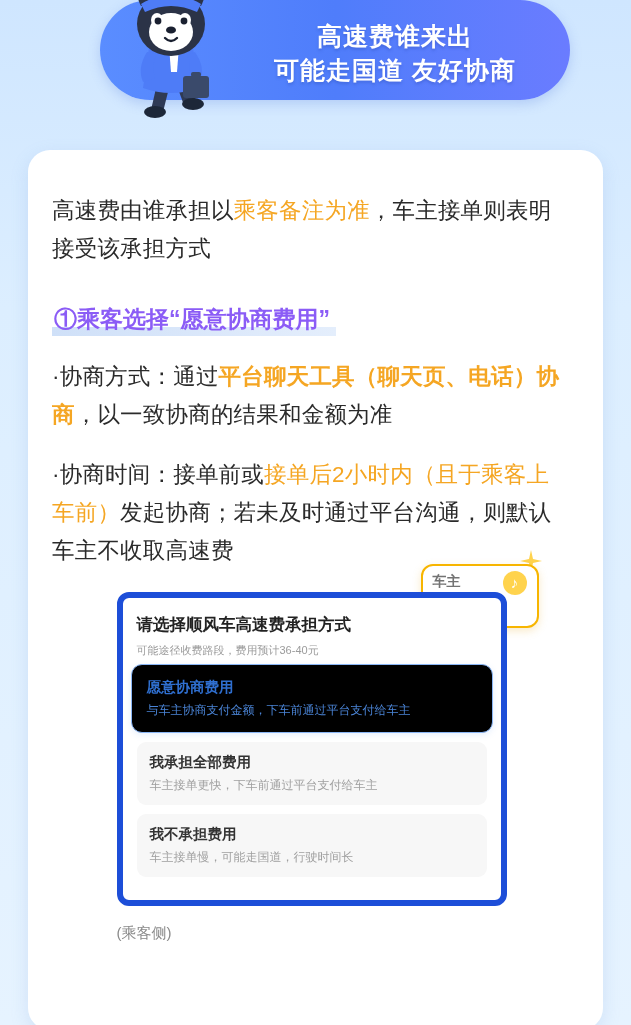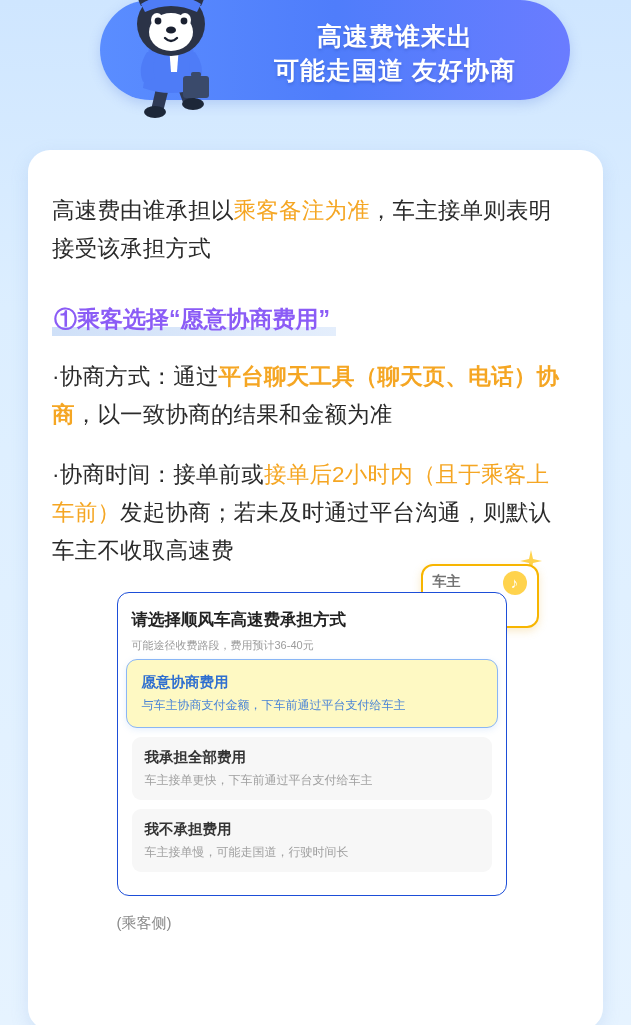--- a/index.html
+++ b/index.html
@@ -102,21 +102,21 @@
 
   
   .mock {
     position: relative;
     margin: 18px auto 0 auto;
     width: 390px;
   }
   .mock-card {
     position: relative;
     width: 390px;
-    border: 1px solid #1d4ed8;
+    border: 6px solid #1d4ed8;
     border-radius: 12px;
     background: #ffffff;
     padding: 16px 14px 14px 14px;
   }
   .mock-title {
     font-size: 16.5px;
     font-weight: bold;
     color: #222;
     margin-bottom: 7px;
   }
@@ -127,21 +127,21 @@
   }
   .opt {
     border-radius: 9px;
     background: #f7f7f7;
     padding: 11px 13px;
     margin-bottom: 9px;
   }
   .opt-title { font-size: 14.5px; font-weight: bold; color: #333; margin-bottom: 5px; }
   .opt-desc { font-size: 12px; color: #a0a0a0; }
   .opt.selected {
-    background: #fef9c3;
+    background: #000000;
     border: 1.5px solid #8ab6f5;
     margin-left: -6px;
     margin-right: -6px;
     padding: 13px 15px;
     border-radius: 11px;
     box-shadow: 0 2px 6px rgba(120,170,240,.18);
   }
   .opt.selected .opt-title { color: #2f6fd0; }
   .opt.selected .opt-desc { color: #4a84d6; }
 

